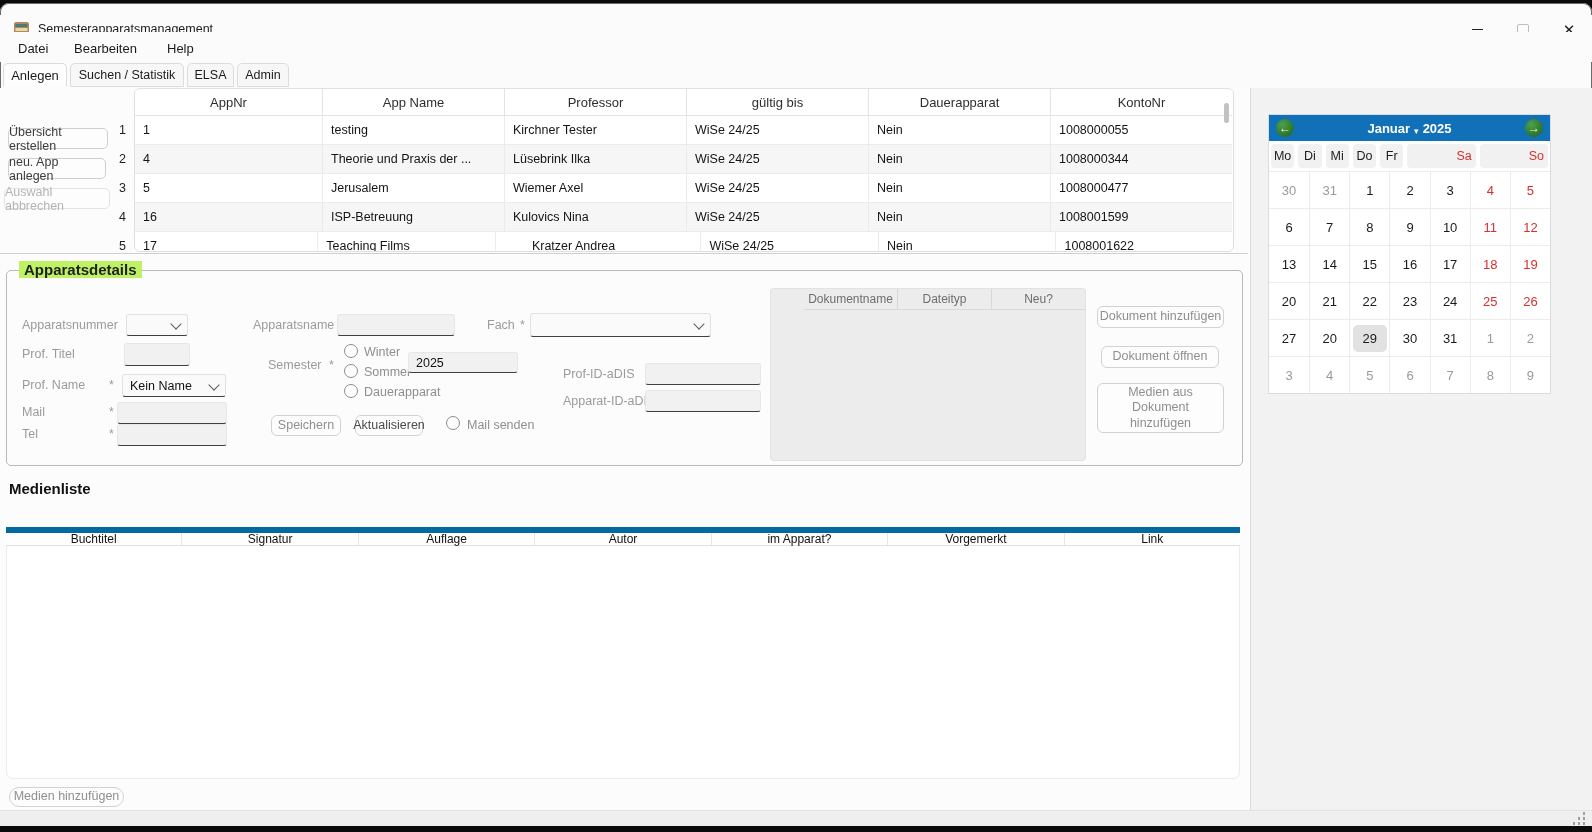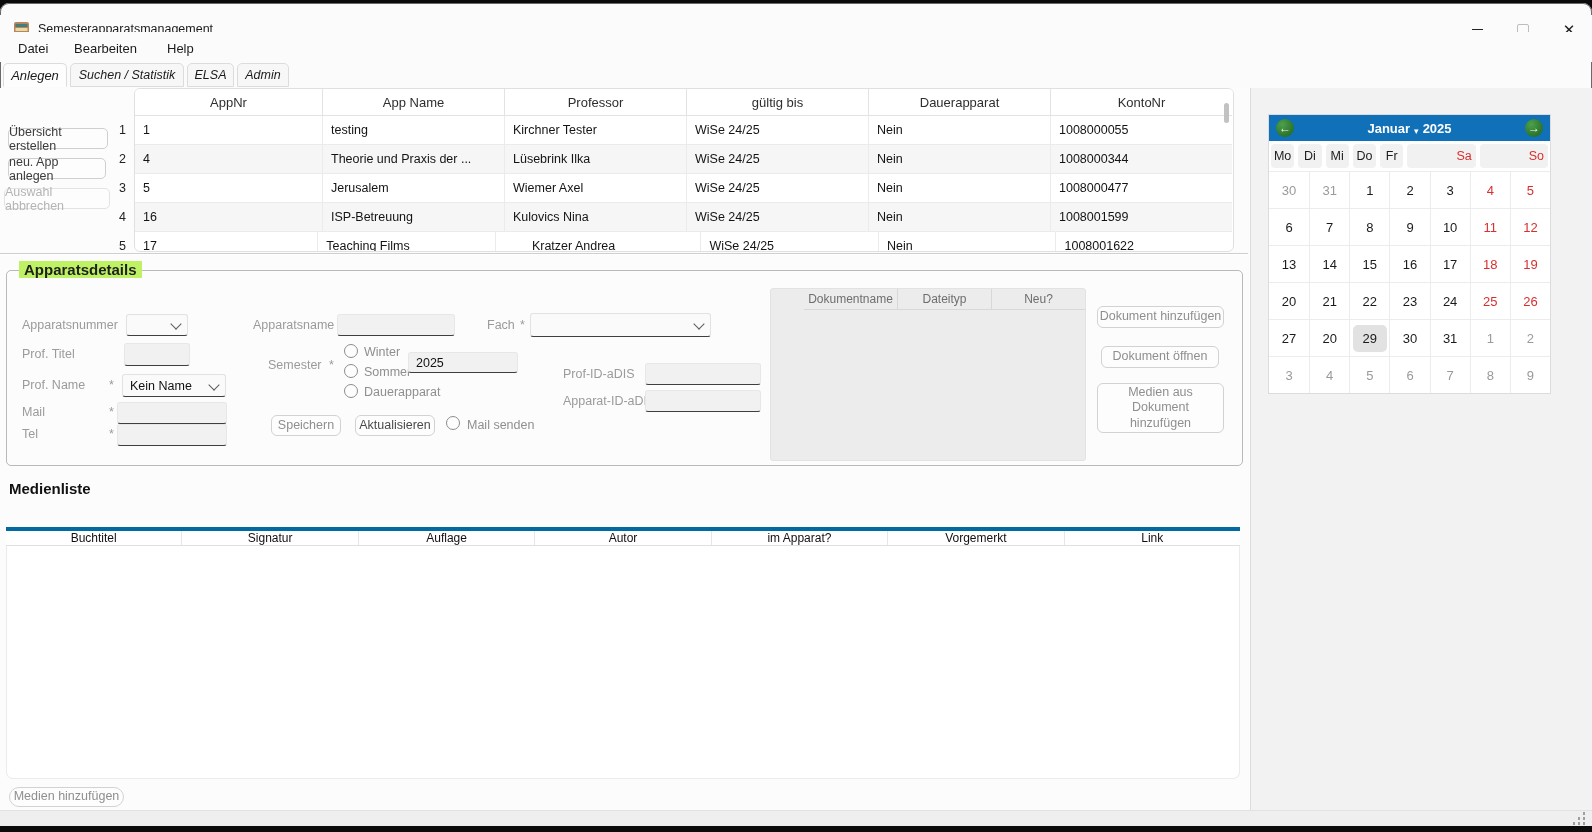--- a/index.html
+++ b/index.html
@@ -13,21 +13,21 @@
   #title-text{position:absolute;left:38px;top:7px;font-size:12.5px;color:#1b1b1b;}
   .wbtn{position:absolute;top:0;width:46px;height:29px;display:flex;align-items:center;justify-content:center;}
   #btn-min{right:92px;} #btn-max{right:46px;} #btn-close{right:0;}
   #btn-min .bar{width:11px;height:1.5px;background:#222;}
   #btn-max .sq{width:10px;height:10px;border:1.2px solid #bdbdbd;border-radius:2px;}
   #btn-close .x{font-size:15px;color:#1a1a1a;line-height:1;}
   
   #menubar{position:absolute;left:0;top:29px;width:100%;height:30px;background:#fbfbfb;}
   .menu-item{position:absolute;top:7px;font-size:13px;color:#1b1b1b;padding:2px 4px;}
   
-  #tabstrip{position:absolute;left:0;top:59px;width:100%;height:26px;font-style:italic;}
+  #tabstrip{position:absolute;left:0;top:59px;width:100%;height:26px;}
   .tab{position:absolute;top:1px;height:24px;display:flex;align-items:center;justify-content:center;
        font-size:12.5px;color:#1b1b1b;border:1px solid #dcdcdc;border-radius:5px 5px 0 0;background:#f7f7f7;box-sizing:border-box;}
   .tab.active{background:#fdfdfd;border-bottom-color:#fdfdfd;font-size:13px;}
   
   #main-content{position:absolute;left:0;top:85px;width:1250px;height:722px;background:#fcfcfc;}
   #right-panel{position:absolute;left:1250px;top:85px;width:342px;height:722px;background:#f2f2f2;border-left:1px solid #dcdcdc;box-sizing:border-box;}
   #bottom-bar{position:absolute;left:0;top:807px;width:100%;height:16px;background:#efefef;border-top:1px solid #e2e2e2;box-sizing:border-box;}
   #resize-grip{position:absolute;right:7px;top:809px;width:14px;height:13px;}
   #resize-grip i{position:absolute;width:2.5px;height:2.5px;background:#9f9f9f;}
   
@@ -66,21 +66,21 @@
   .btn.en{color:#4a4a4a;}
   
   #doc-table{position:absolute;left:770px;top:285px;width:316px;height:173px;background:#ececec;border-radius:3px;border:1px solid #e2e2e2;box-sizing:border-box;}
   #doc-head{display:flex;height:21px;padding-left:33px;}
   .doc-hcell{box-sizing:border-box;flex:1;border-right:1px solid #d8d8d8;border-bottom:1px solid #d8d8d8;
              font-size:12px;color:#6e6e6e;display:flex;align-items:center;justify-content:center;}
   .doc-hcell:last-child{border-right:none;}
   
   #medien-title{position:absolute;left:9px;top:477px;font-size:15px;font-weight:bold;color:#111;}
   #medien-head{position:absolute;left:6px;top:524px;width:1234px;height:19px;display:flex;
-               border-top:4px solid #0369a1;border-bottom:1px solid #e0e0e0;background:#fff;box-sizing:border-box;}
+               border-top:6px solid #0369a1;border-bottom:1px solid #e0e0e0;background:#fff;box-sizing:border-box;}
   .m-hcell{flex:1;box-sizing:border-box;border-right:1px solid #e6e6e6;font-size:12px;color:#111;
            display:flex;align-items:center;justify-content:center;}
   .m-hcell:last-child{border-right:none;}
   #medien-body{position:absolute;left:6px;top:543px;width:1234px;height:233px;background:#fff;
                border:1px solid #ebebeb;border-top:none;border-radius:0 0 7px 7px;box-sizing:border-box;}
   
   #calendar{position:absolute;left:17px;top:26px;width:281px;background:#fff;border:1px solid #dcdcdc;box-sizing:content-box;}
   #cal-header{position:relative;height:26px;display:flex;align-items:center;justify-content:center;}
   .cal-arrow{position:absolute;top:4px;width:18px;height:18px;border-radius:50%;
              background:radial-gradient(circle at 35% 30%, #4ca04c, #1d611d);display:flex;align-items:center;justify-content:center;
@@ -251,21 +251,21 @@
     <div class="radio" style="left:344px;top:381px"></div>
     <span class="rlabel" style="left:364px;top:382px">Dauerapparat</span>
     <div class="tfield" style="left:408px;top:349px;width:110px;height:21px">2025</div>
 
     <span class="flabel" style="left:563px;top:364px">Prof-ID-aDIS</span>
     <div class="tfield" style="left:645px;top:360px;width:116px;height:22px"></div>
     <span class="flabel" style="left:563px;top:391px">Apparat-ID-aDIS</span>
     <div class="tfield" style="left:645px;top:387px;width:116px;height:22px"></div>
 
     <div class="btn" style="left:271px;top:412px;width:70px;height:21px">Speichern</div>
-    <div class="btn en" style="left:355px;top:412px;width:80px;height:21px">Aktualisieren</div>
+    <div class="btn en" style="left:355px;top:412px;width:68px;height:21px">Aktualisieren</div>
     <div class="radio" style="left:446px;top:413px"></div>
     <span class="rlabel" style="left:467px;top:415px">Mail senden</span>
 
     <div id="doc-table">
       <div id="doc-head">
           <div class="doc-hcell">Dokumentname</div>
           <div class="doc-hcell">Dateityp</div>
           <div class="doc-hcell">Neu?</div>
         </div>
     </div>

